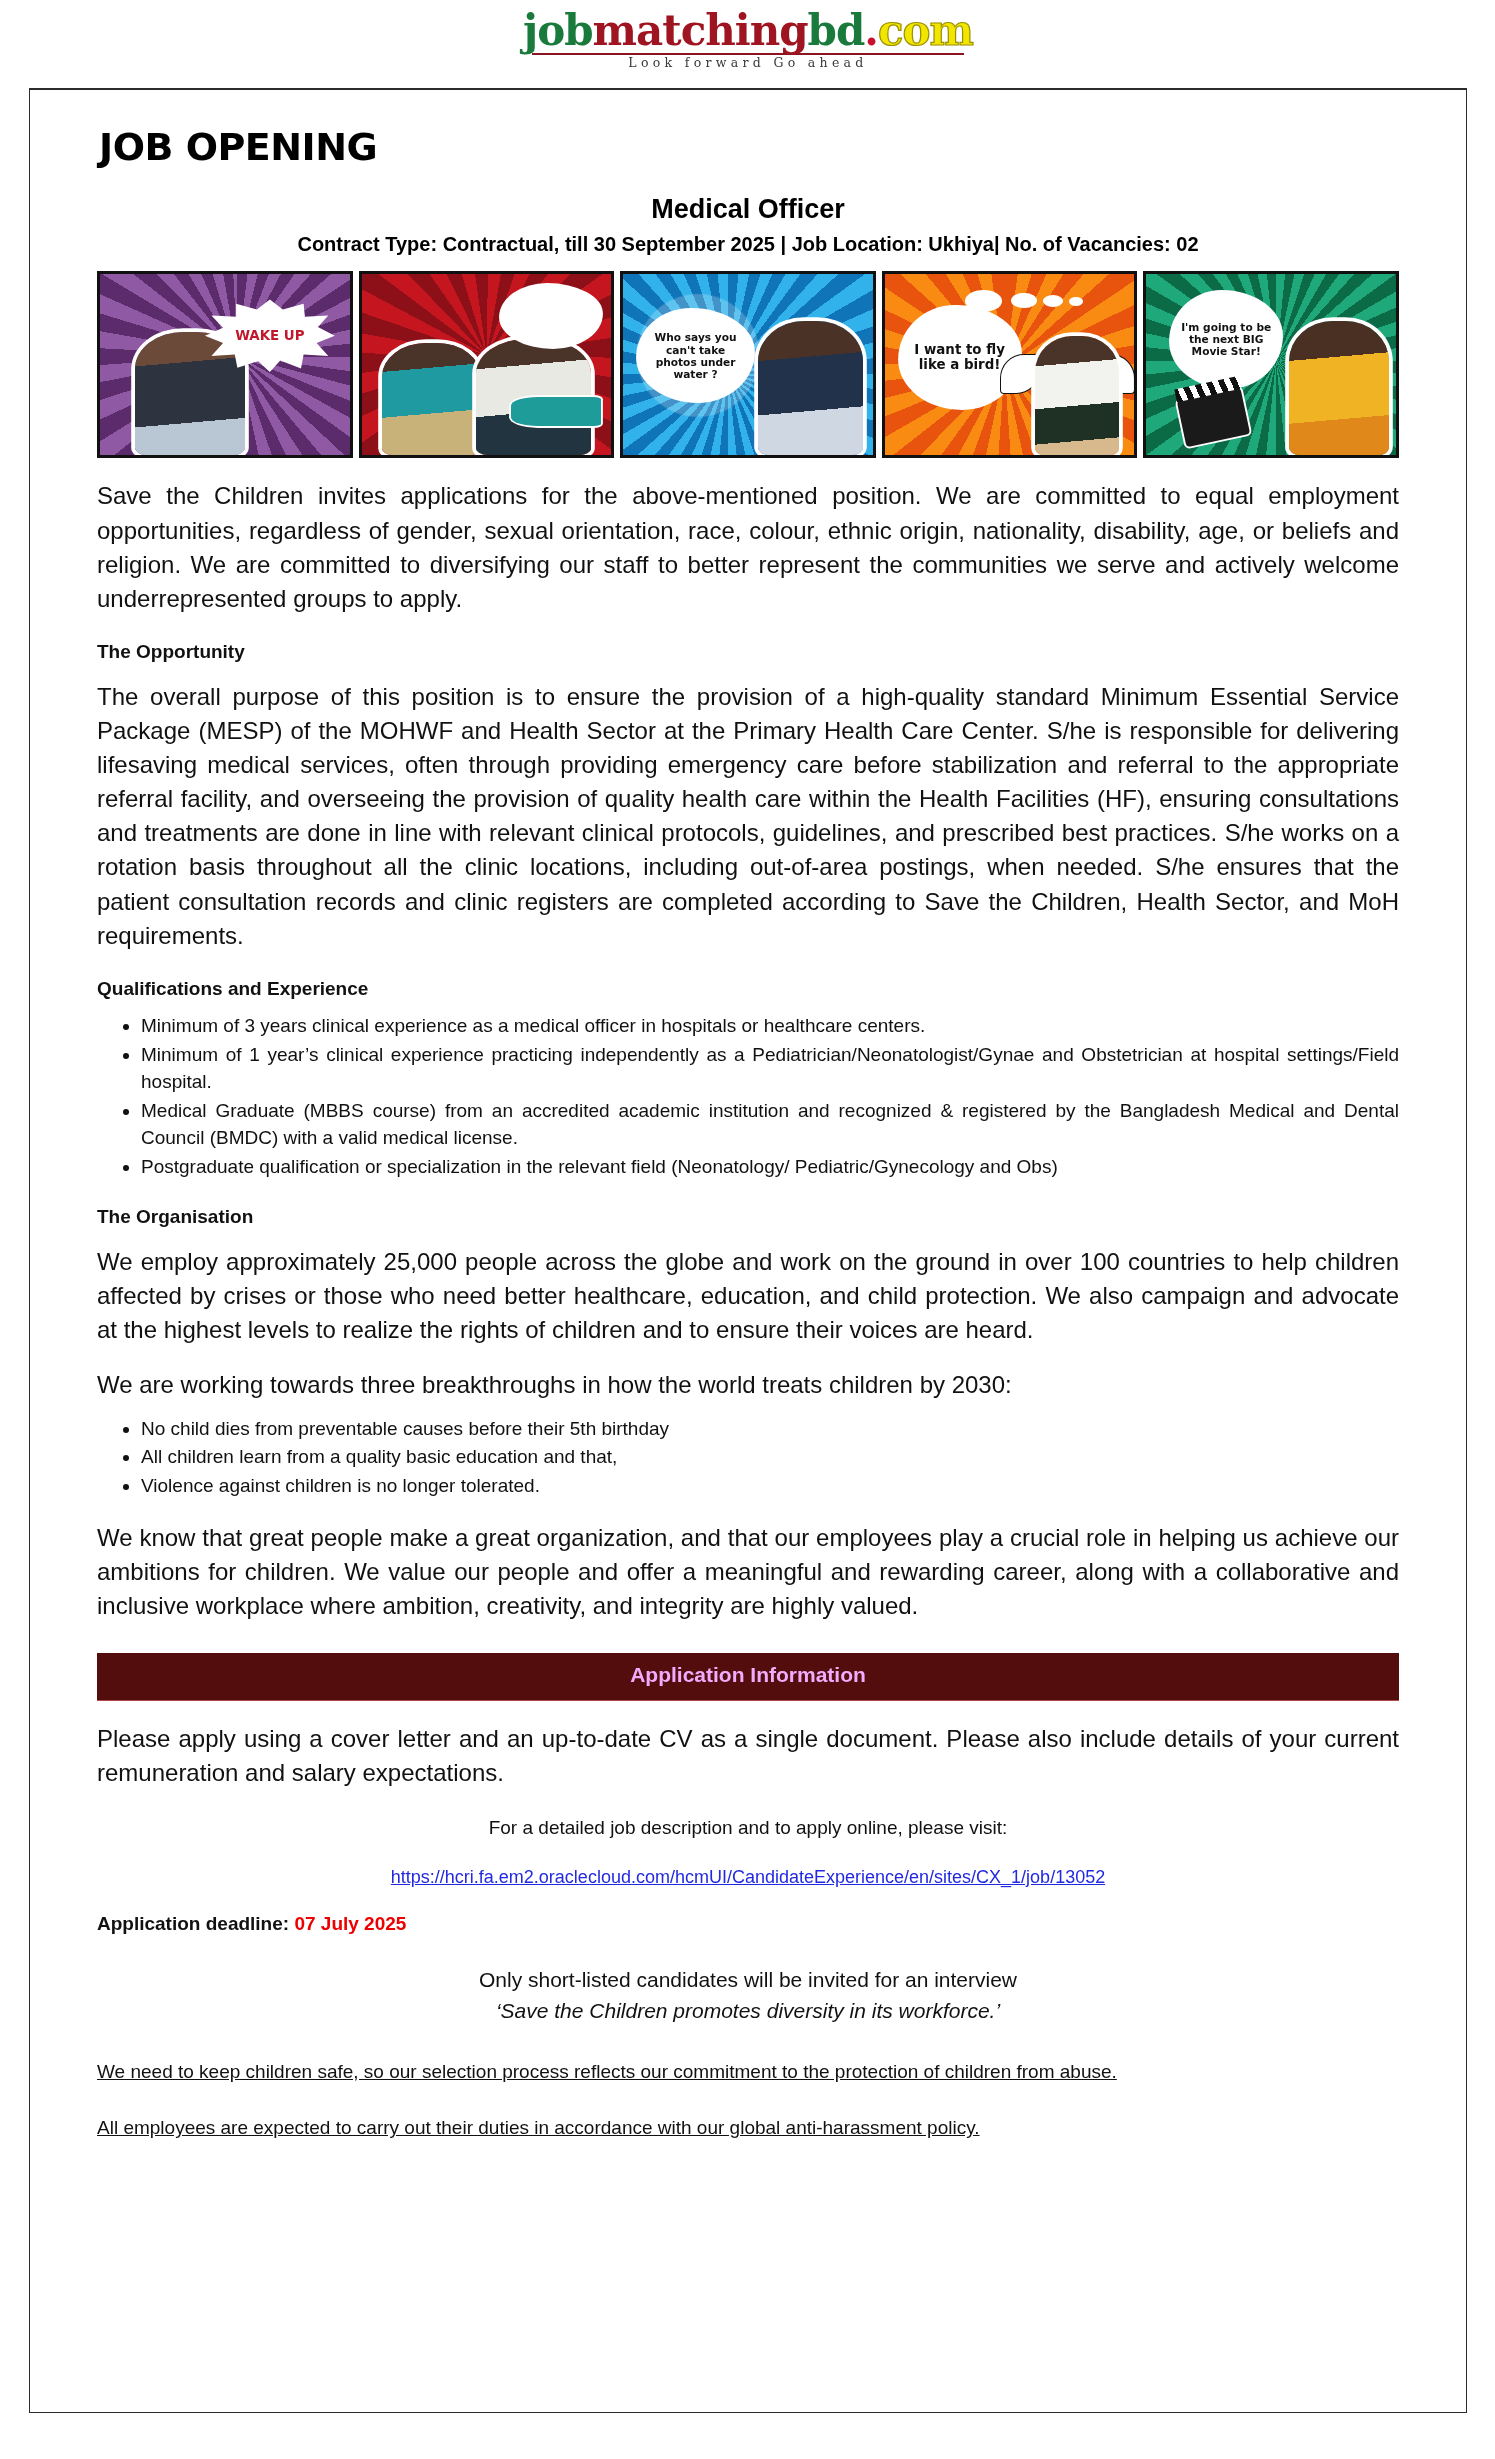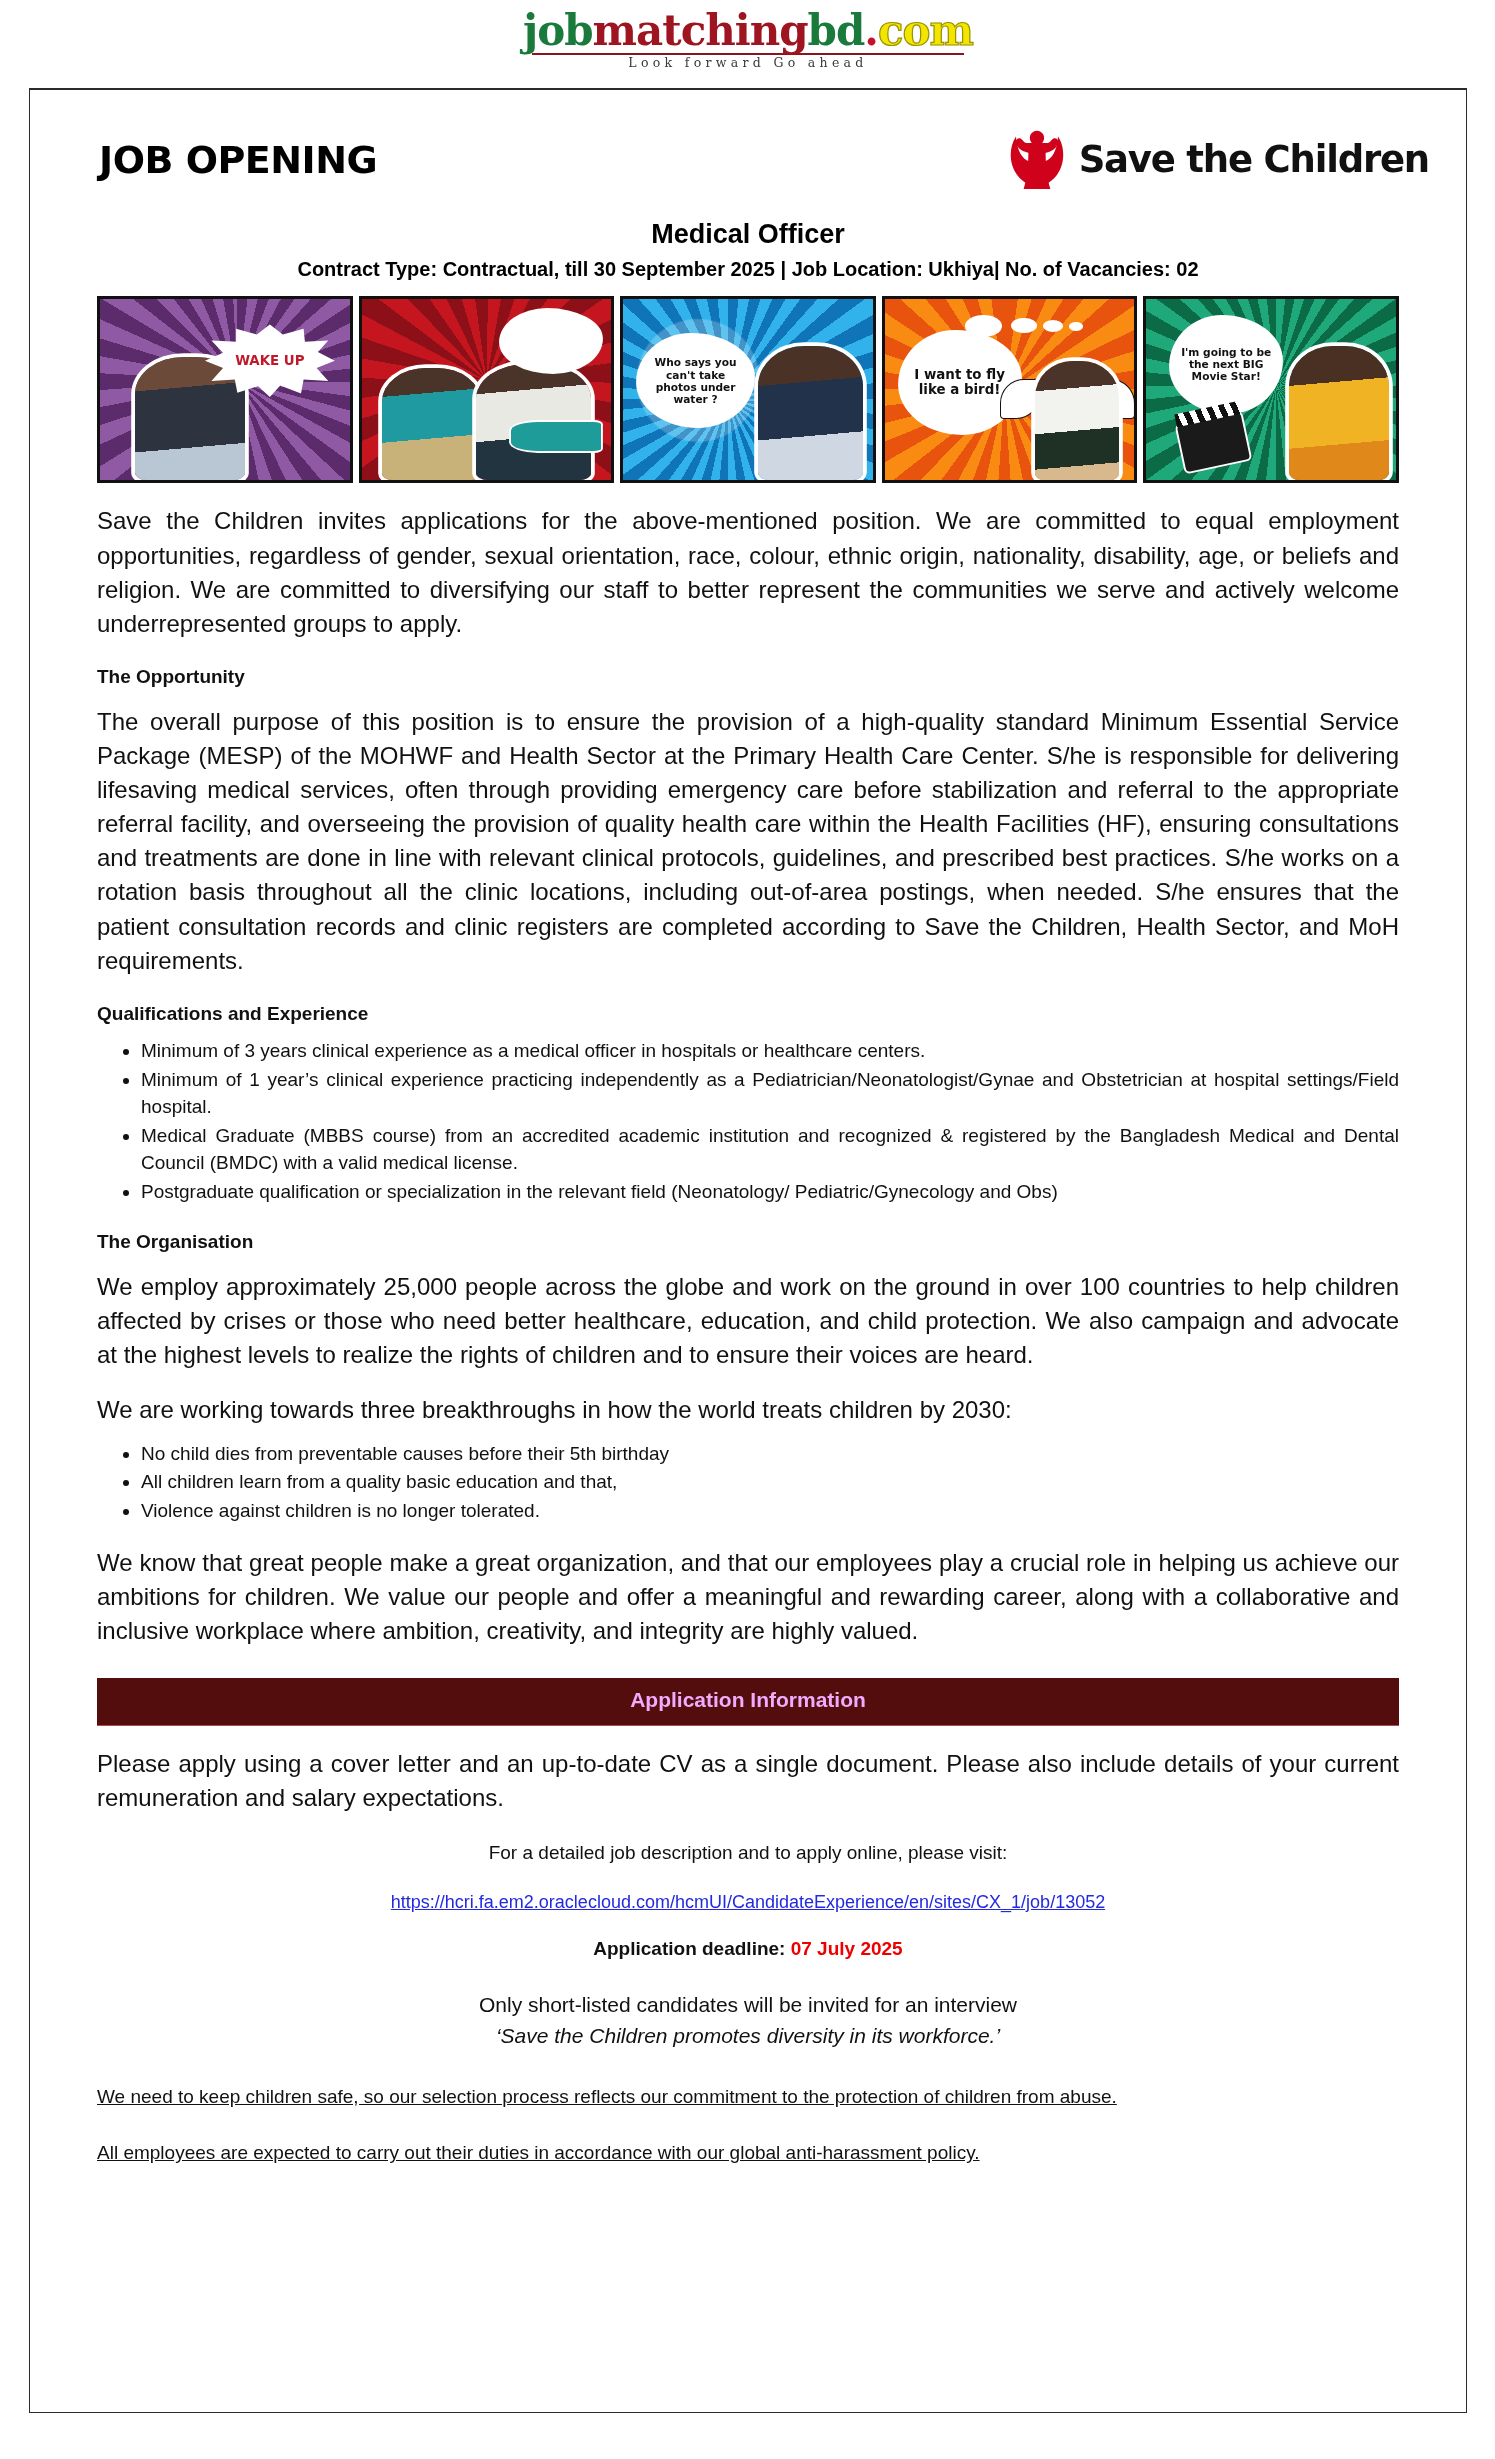--- a/index.html
+++ b/index.html
@@ -241,21 +241,20 @@
   .link-line {
     text-align: center;
     margin-top: 25px;
   }
   .apply-link {
     color: #2229e0;
     text-decoration: underline;
     font-size: 18px;
   }
   .deadline {
-    text-align: center;
     margin-top: 25px;
     font-size: 19px;
     font-weight: bold;
   }
   .deadline .date { color: #ee0000; }
   .note-block {
     text-align: center;
     margin-top: 29px;
     font-size: 21px;
     line-height: 1.5;
@@ -279,32 +278,20 @@
     <div class="jmbd-word"><span class="jmbd-green">job</span><span class="jmbd-red">matching</span><span class="jmbd-green">bd</span><span class="jmbd-dot">.</span><span class="jmbd-yellow">com</span></div>
     <div class="jmbd-rule"></div>
     <div class="jmbd-tag">Look forward Go ahead</div>
   </div>
 </div>
 
 <div class="page">
 
   <div class="header-row">
     <div class="job-opening">JOB OPENING</div>
-    <div class="stc-logo">
-      <span class="stc-mark">
-        <svg width="60" height="65" viewBox="0 0 62 68" aria-hidden="true">
-          <path d="M31 6 a7.5 7.5 0 1 1 -0.1 0 z" fill="#d0021b"></path>
-          <path d="M9 12 C2 22 1 40 10 52 C16 60 24 64 31 65 C26 58 23 46 23 38 C15 36 10 26 9 12 Z" fill="#d0021b"></path>
-          <path d="M53 12 C60 22 61 40 52 52 C46 60 38 64 31 65 C36 58 39 46 39 38 C47 36 52 26 53 12 Z" fill="#d0021b"></path>
-          <path d="M31 18 C24 18 19 21 16 16 C13 12 8 14 9 19 C11 26 19 30 31 30 C43 30 51 26 53 19 C54 14 49 12 46 16 C43 21 38 18 31 18 Z" fill="#d0021b"></path>
-          <path d="M22 28 C22 44 20 58 17 67 L45 67 C42 58 40 44 40 28 Z" fill="#d0021b"></path>
-        </svg>
-      </span>
-      <span class="stc-text">Save the Children</span>
-    </div>
   </div>
 
   <div class="title-block">
     <div class="job-title">Medical Officer</div>
     <div class="job-meta">Contract Type: Contractual, till 30 September 2025 | Job Location: Ukhiya| No. of Vacancies: 02</div>
   </div>
 
   <div class="comic-strip">
 
     <div class="panel p1">

